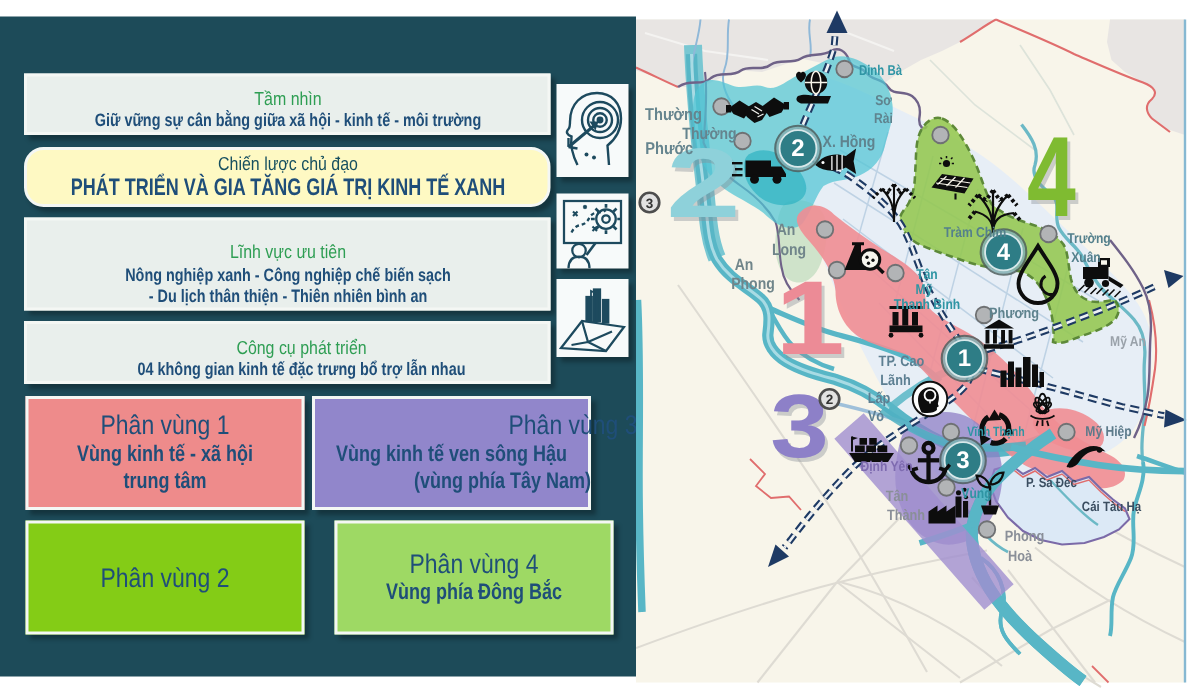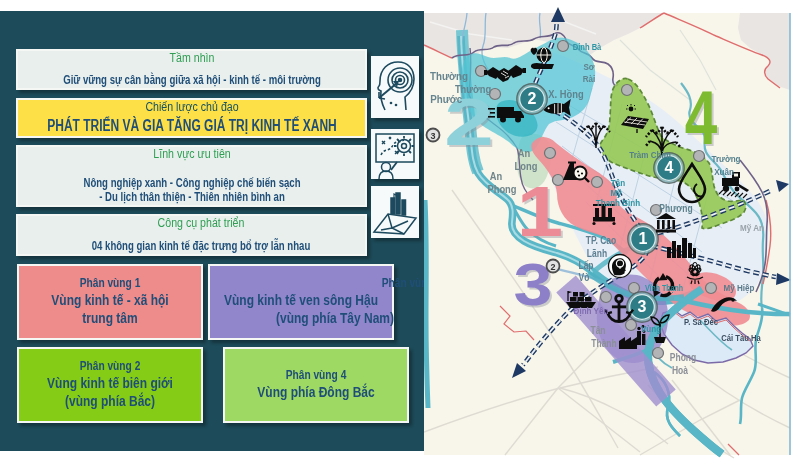--- a/index.html
+++ b/index.html
@@ -1,31 +1,31 @@
 <!DOCTYPE html>
 <html><head>
 <meta charset="utf-8">
 <style>
   html,body{margin:0;padding:0;width:800px;height:464px;background:#fff;overflow:hidden;
     font-family:"Liberation Sans", sans-serif;}
   #stage{position:relative;width:800px;height:464px;}
   .panel{position:absolute;left:0;top:11px;width:424px;height:440px;background:#1d4b59;}
   .ibox{position:absolute;left:16px;width:351px;background:#e9efec;border:2px solid #f4f7f4;
     box-sizing:border-box;text-align:left;box-shadow:3px 3px 3px rgba(0,0,0,0.3);
-    display:flex;flex-direction:column;justify-content:space-between;}
+    display:flex;flex-direction:column;justify-content:flex-end;}
   .hd{color:#2e9e53;font-size:12.5px;line-height:1.15;}
   .bd{color:#1f4e79;font-weight:bold;font-size:12px;line-height:1.22;}
   .sx{display:inline-block;position:relative;left:50%;transform:translateX(-50%) scaleX(0.80);white-space:nowrap;}
   .hd .sx{transform:translateX(-50%) scaleX(0.85);}
-  .gbox{background:#fde047;}
+  .gbox{background:#fef9c3;border-radius:13px;}
   .gbox .hd{color:#17505f;}
   .zone{position:absolute;width:186px;height:76px;border:2px solid #f4f7f4;box-sizing:border-box;
     text-align:left;color:#1f4e79;box-shadow:3px 3px 3px rgba(0,0,0,0.3);
     display:flex;flex-direction:column;justify-content:center;}
-  .zone .hd{color:#1f4e79;font-size:12px;font-weight:bold;}
+  .zone .hd{color:#1f4e79;font-size:18px;}
   .zone .bd{font-size:15px;}
   .icobox{position:absolute;left:371px;width:48px;background:#f7fafa;
     box-sizing:border-box;box-shadow:3px 3px 3px rgba(0,0,0,0.3);}
 </style>
 </head>
 <body>
 <div id="stage">
 
   <div class="panel"></div>
 
@@ -54,21 +54,20 @@
     <div class="bd"><span class="sx">Vùng kinh tế - xã hội</span><br><span class="sx">trung tâm</span></div>
   </div>
 
   <div class="zone" style="left:208px;top:264px;background:#9186cb;text-align:right;">
     <div class="hd"><span class="sx">Phân vùng 3</span></div>
     <div class="bd"><span class="sx">Vùng kinh tế ven sông Hậu</span><br><span class="sx">(vùng phía Tây Nam)</span></div>
   </div>
 
   <div class="zone" style="left:17px;top:347px;background:#84cc16;">
     <div class="hd"><span class="sx">Phân vùng 2</span></div>
-    <div class="bd"><span class="sx">Vùng kinh tế biên giới</span><br><span class="sx">(vùng phía Bắc)</span></div>
   </div>
 
   <div class="zone" style="left:223px;top:347px;background:#9ed964;">
     <div class="hd"><span class="sx">Phân vùng 4</span></div>
     <div class="bd"><span class="sx">Vùng phía Đông Bắc</span></div>
   </div>
 
   <div class="icobox" style="top:56px;height:62px;">
     <svg width="48" height="62" viewBox="0 0 48 62">
       <g stroke="#1d4a5e" fill="none" stroke-width="1.6">

